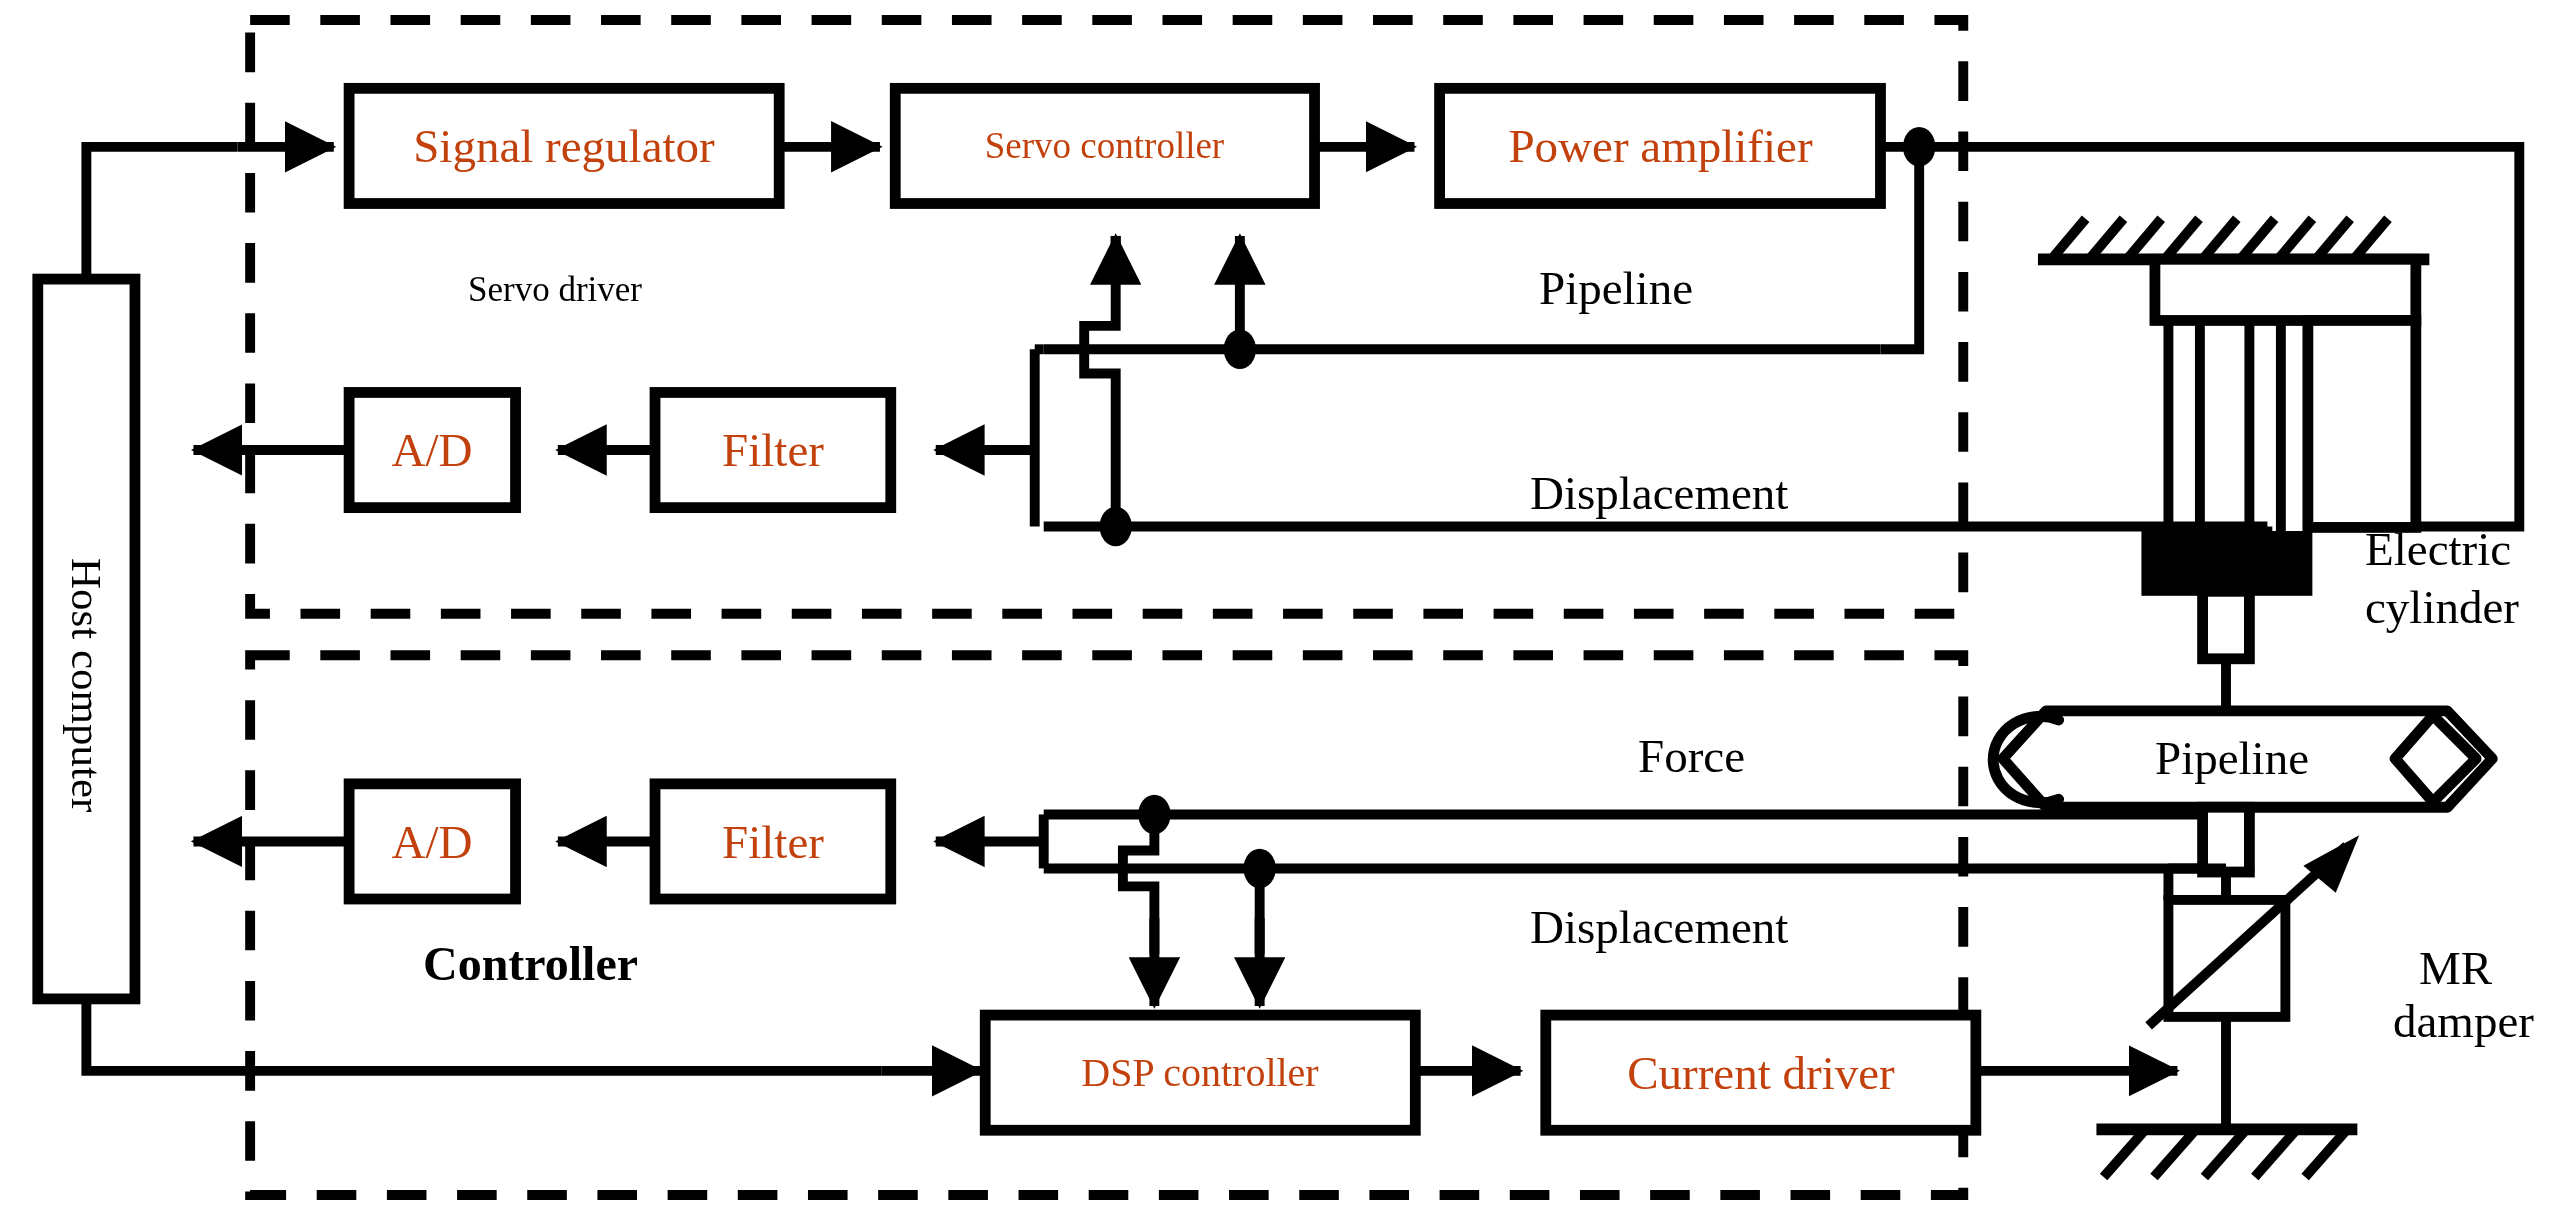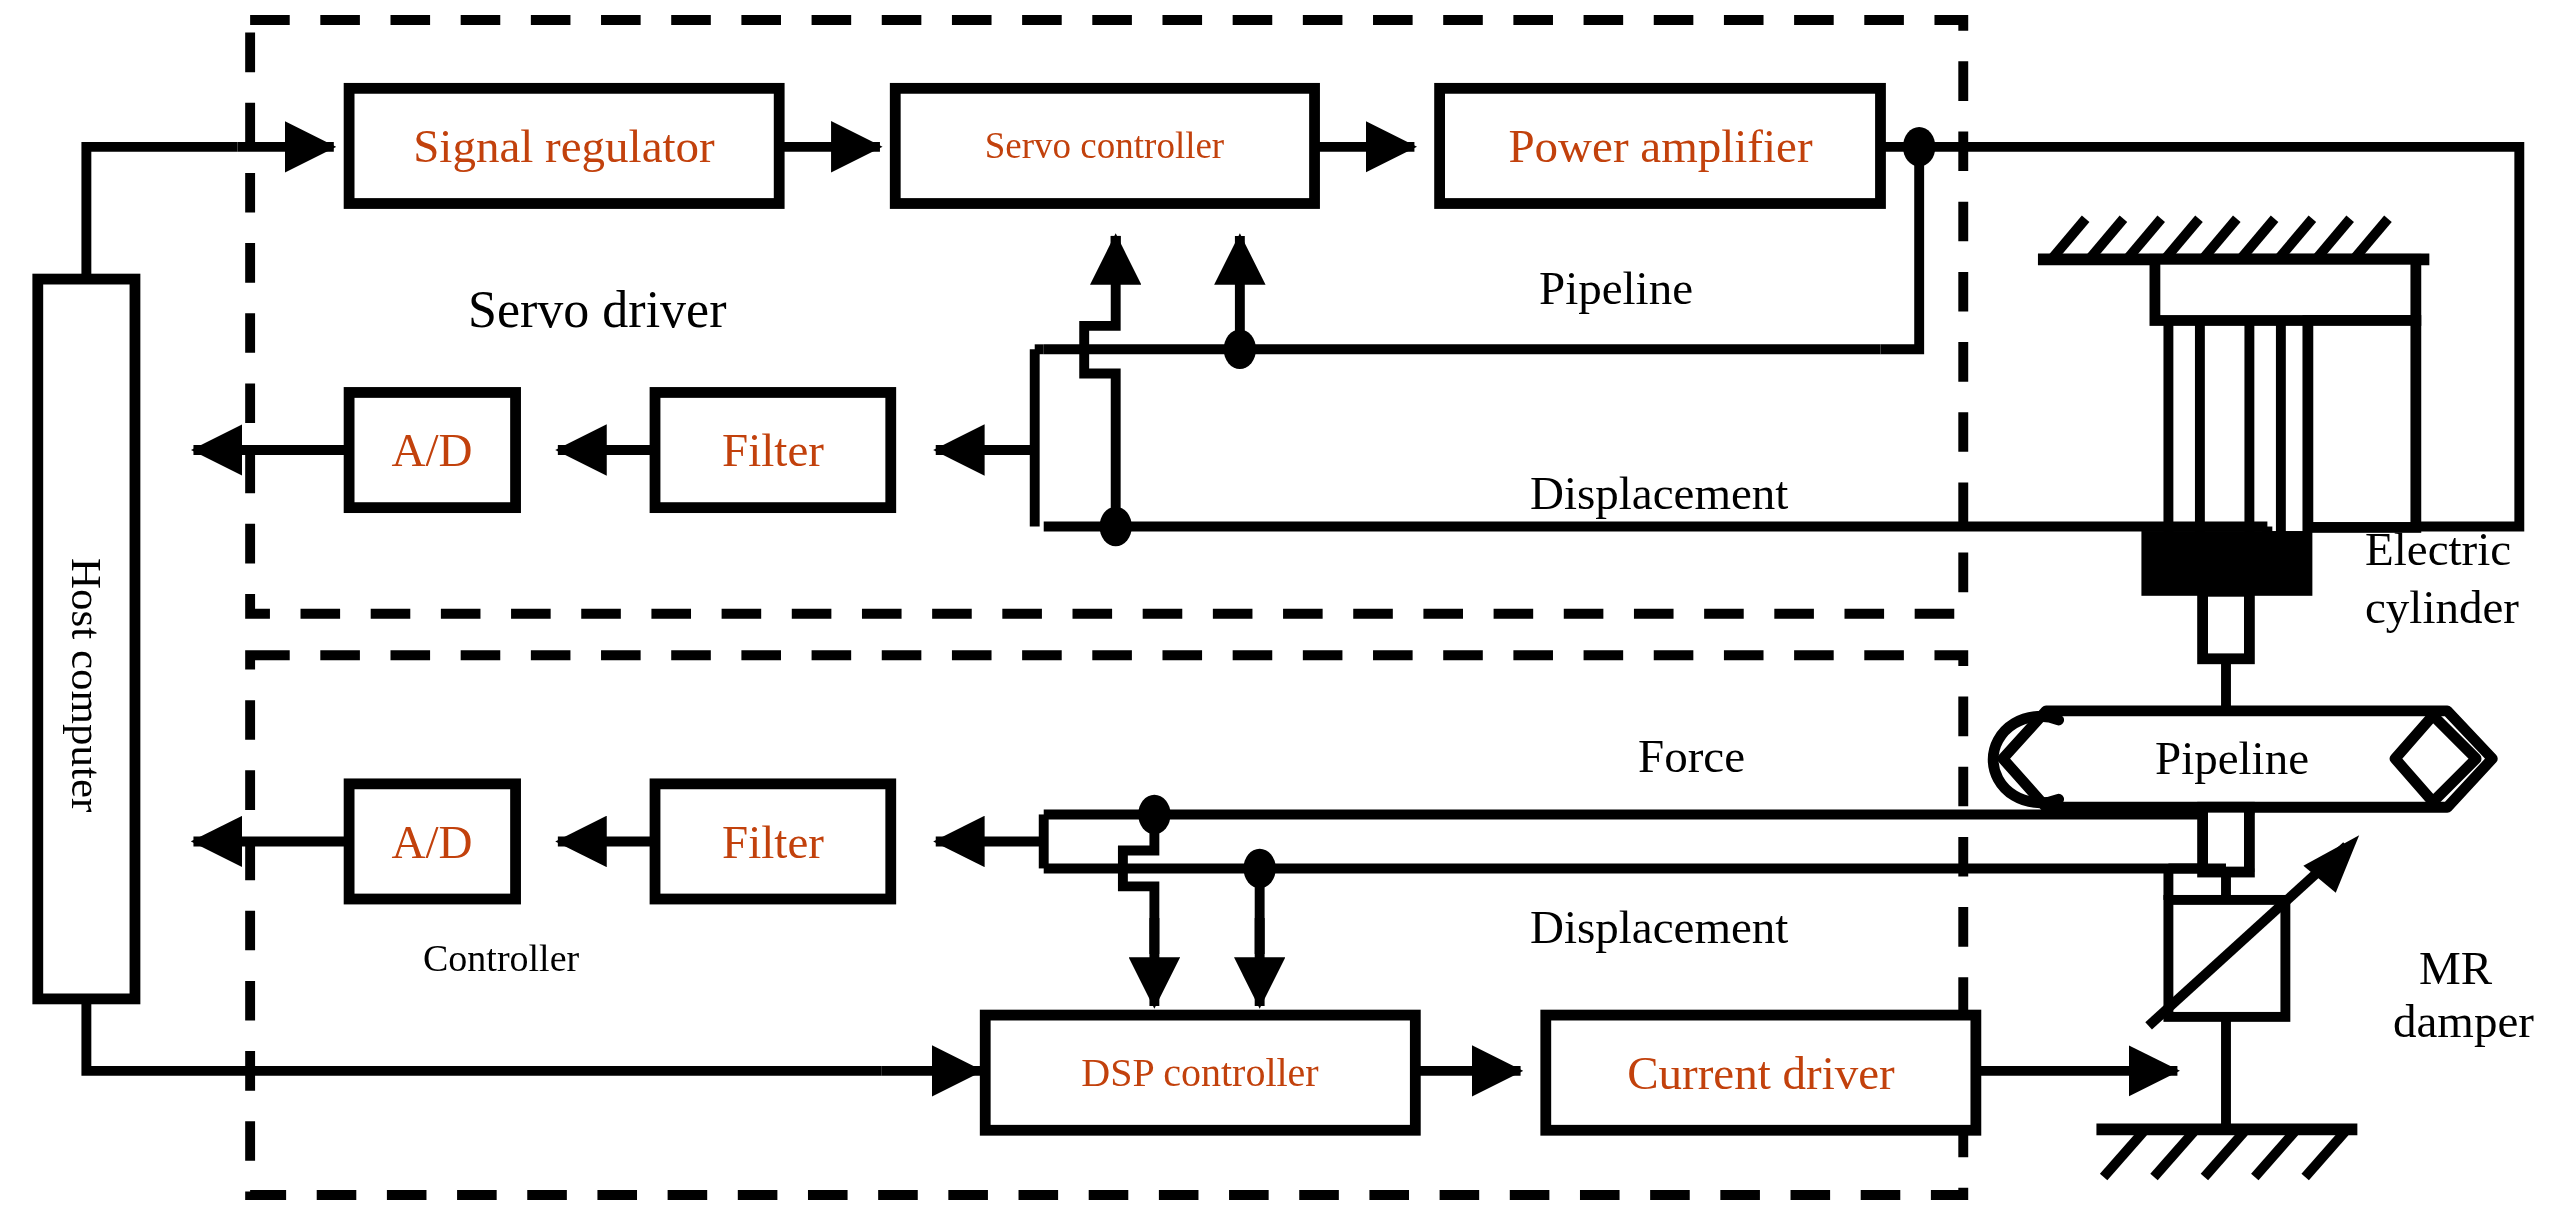--- a/index.html
+++ b/index.html
@@ -239,23 +239,23 @@
     <g>
       <line x1="2385" y1="626" x2="2520" y2="626" stroke="#000" stroke-width="11"></line>
       <line x1="2520" y1="626" x2="2520" y2="585" stroke="#000" stroke-width="11"></line>
     </g>
 
   </svg>
 
   <div class="vert-label" style="left:9px;top:621px;width:162px;text-align:center;font-size:43px;
               transform:translate(-50%,-50%) rotate(90deg);left:86px;top:639px;">Host computer</div>
 
-  <div class="free-label" style="left:468px;top:280px;font-size:52px;">Servo driver</div>
-
-  <div class="free-label" style="left:423px;top:936px;font-size:38px;">Controller</div>
+  <div class="free-label" style="left:468px;top:270px;font-size:35px;">Servo driver</div>
+
+  <div class="free-label" style="left:423px;top:936px;font-size:48px;font-weight:bold;">Controller</div>
 
   <div class="blk-label" style="left:349px;top:88px;width:430px;height:115px;font-size:47px;">Signal regulator</div>
 
   <div class="blk-label" style="left:895px;top:88px;width:419px;height:115px;font-size:37px;">Servo controller</div>
 
   <div class="blk-label" style="left:1440px;top:88px;width:441px;height:115px;font-size:47px;">Power amplifier</div>
 
   <div class="blk-label" style="left:655px;top:392px;width:236px;height:115px;font-size:47px;">Filter</div>
 
   <div class="blk-label" style="left:349px;top:392px;width:166px;height:115px;font-size:47px;">A/D</div>

